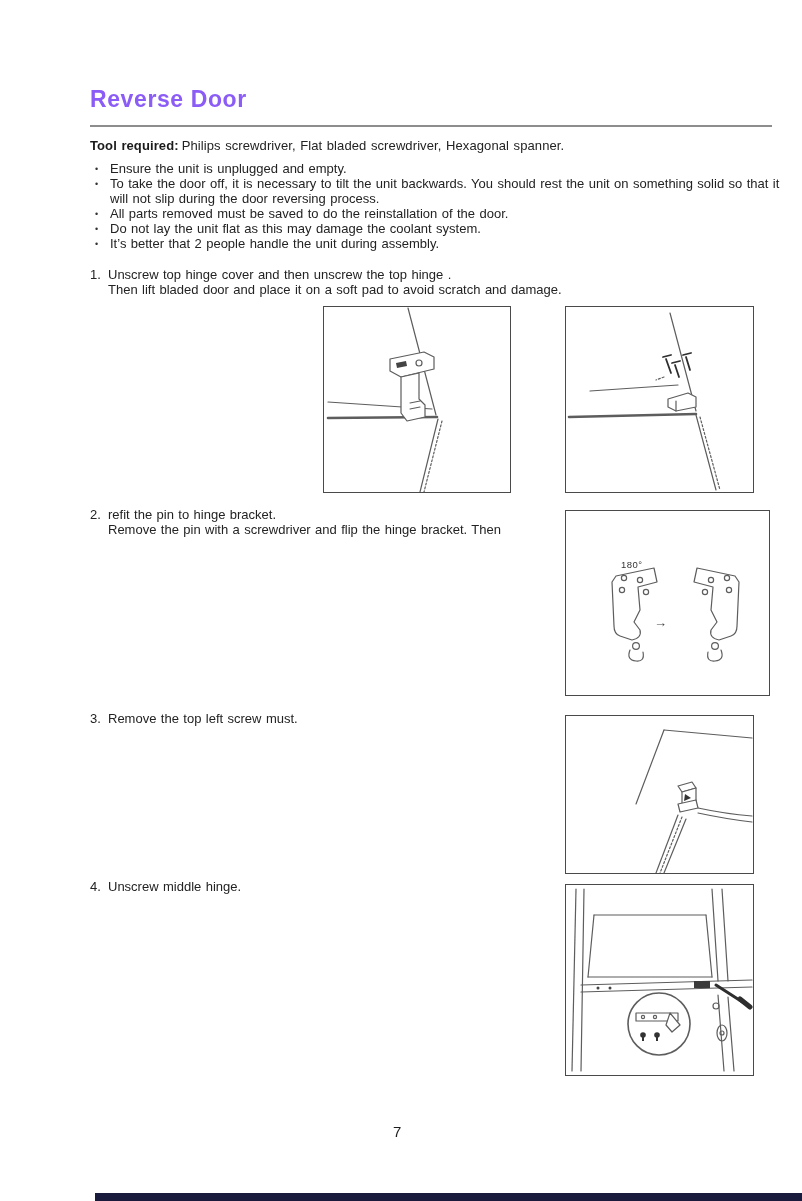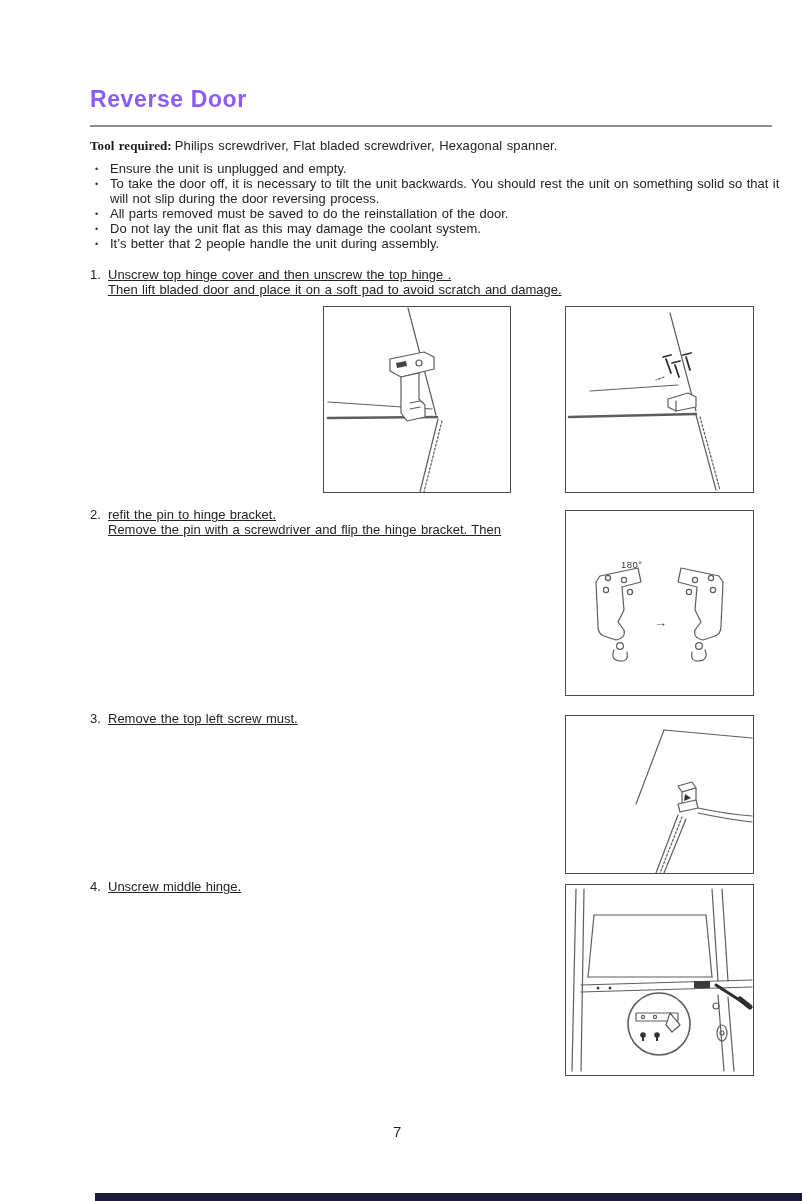--- a/index.html
+++ b/index.html
@@ -2,36 +2,36 @@
 <html><head>
 <meta charset="utf-8">
 <style>
   html,body{margin:0;padding:0;background:#ffffff;}
   .page{position:relative;width:802px;height:1201px;background:#fff;
         font-family:"Liberation Sans",sans-serif;color:#232323;overflow:hidden;}
   .abs{position:absolute;}
   .title{left:90px;top:86px;font-size:23px;font-weight:700;letter-spacing:.6px;color:#8b5cf6;}
   .rule{left:90px;top:125px;width:682px;height:0;border-top:2px solid #8d8d8d;}
   .toolline{left:90px;top:138px;width:700px;font-size:13px;letter-spacing:.1px;word-spacing:.8px;}
-  .toolline b{font-weight:700;margin-right:3px;color:#1a1a1a;font-family:Liberation Serif, serif;}
+  .toolline b{font-weight:700;margin-right:3px;color:#1a1a1a;}
   .prec{left:93px;top:162px;width:705px;font-size:13px;line-height:14.9px;word-spacing:.8px;}
   .prow{display:flex;}
   .pdot{flex:0 0 15px;width:15px;font-size:9px;line-height:14.9px;color:#333;padding-left:2px;}
   .ptxt{flex:1;}
   .step{position:absolute;font-size:13px;line-height:15px;word-spacing:.8px;display:flex;}
   .snum{flex:0 0 18px;}
-  .sline{display:block;text-decoration:underline;}
+  .sline{display:block;}
   #step1{left:90px;top:267px;width:560px;}
   #step2{left:90px;top:507px;width:480px;}
   #step3{left:90px;top:711px;width:420px;}
   #step4{left:90px;top:879px;width:420px;}
   .fig{position:absolute;border:1px solid #4a4a4a;background:#fff;}
   #fig1{left:323px;top:306px;width:186px;height:185px;}
   #fig2{left:565px;top:306px;width:187px;height:185px;}
-  #fig3{left:565px;top:510px;width:187px;height:184px;}
+  #fig3{left:565px;top:510px;width:187px;height:184px;padding-left:16px;}
   #fig4{left:565px;top:715px;width:187px;height:157px;}
   #fig5{left:565px;top:884px;width:187px;height:190px;}
   .fig svg{display:block;}
   .figlabel{position:absolute;left:55px;top:48px;font-size:9.5px;letter-spacing:.5px;color:#333;}
   .arrowlabel{position:absolute;left:88px;top:104px;font-size:13px;color:#444;}
   .pagenum{left:393px;top:1123px;font-size:15px;color:#1d1d1d;}
   .bottombar{left:95px;top:1193px;width:707px;height:8px;background:#1a1a3c;}
 </style>
 </head>
 <body>

